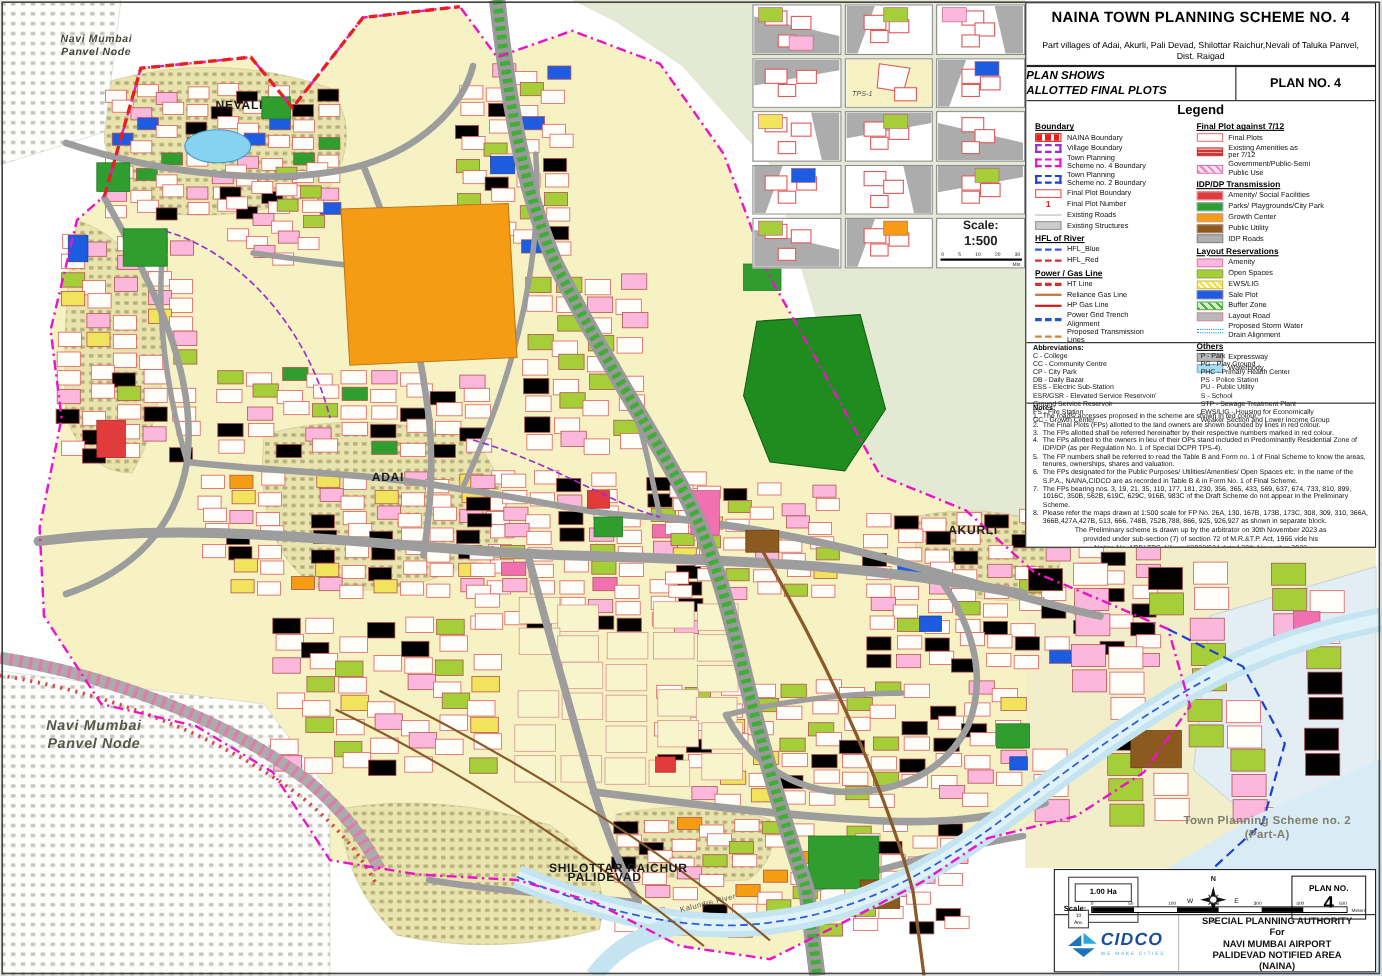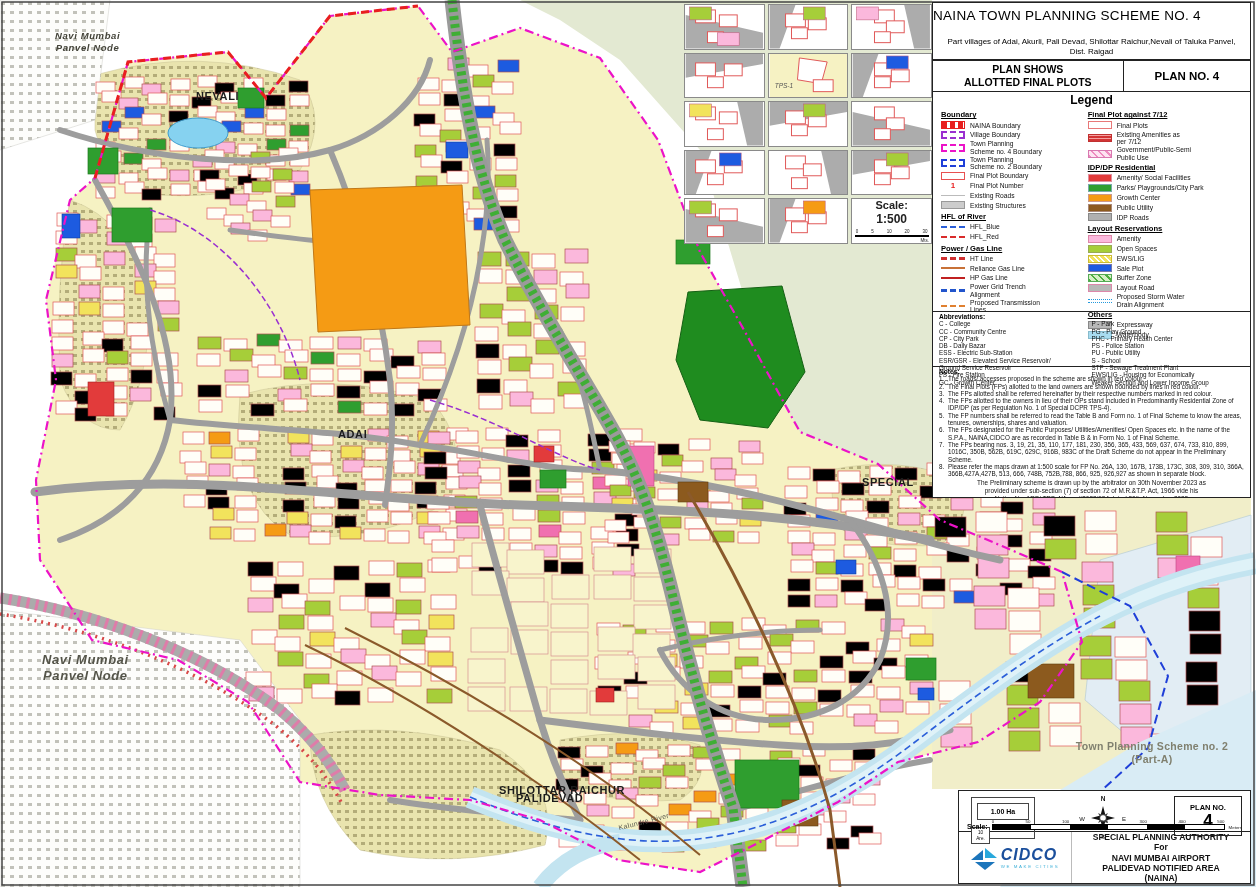--- a/index.html
+++ b/index.html
@@ -27,27 +27,27 @@
   .inset-scale .s2{font-weight:bold;font-size:12px;color:#222;}
   .mini-ticks{display:flex;justify-content:space-between;width:72px;font-size:4.5px;color:#222;margin-top:2px;}
   .mini-bar{display:flex;width:72px;height:3.5px;border:.5px solid #000;}
   .mini-bar .seg{flex:1;}
   .mini-unit{font-size:4.5px;color:#222;align-self:flex-end;margin-right:2px;}
 
   
   #right-panel{position:absolute;left:932px;top:2px;width:319px;height:496px;
     background:#fff;border:1.5px solid #222;box-sizing:border-box;overflow:hidden;
     display:flex;flex-direction:column;}
-  .tb-title{font-weight:normal;font-size:13.5px;text-align:left;margin-top:5px;letter-spacing:.3px;}
+  .tb-title{font-weight:bold;font-size:13.5px;text-align:center;margin-top:5px;letter-spacing:.3px;}
   .tb-sub{font-size:8px;text-align:center;line-height:1.25;margin:1px 10px 2px;}
   .hline{border-top:1px solid #222;margin:0;}
   .tb-prelim{font-weight:bold;font-size:12px;text-align:center;padding:2px 0;}
   .tb-row{display:flex;border-top:1px solid #222;border-bottom:1px solid #222;}
-  .tb-shows{flex:1.5;font-weight:bold;font-size:10.5px;text-align:center;white-space:pre-line;
-            padding:2px 0;line-height:1.25;border-right:1px solid #222;}
+  .tb-shows{flex:1.5;font-weight:bold;font-size:10.5px;white-space:pre-line;
+            padding:2px 0;line-height:1.25;border-right:1px solid #222;font-style:italic;}
   .tb-planno{flex:1;font-weight:bold;font-size:11.5px;display:flex;align-items:center;justify-content:center;}
   .tb-legend{font-weight:bold;font-size:12px;text-align:center;padding:1px 0;}
 
   .legend-wrap{display:flex;padding:0 4px 0 8px;height:203px;}
   .lg-col{flex:1;}
   .lg-col.right{flex:1.08;}
   .lg-head{font-weight:bold;font-size:7.6px;margin:2px 0 1.5px;text-decoration:underline;}
   .lg-row{display:flex;align-items:center;min-height:9.2px;margin:.6px 0;}
   .lg-lbl{font-size:6.7px;line-height:1.12;white-space:pre-line;margin-left:5px;color:#111;}
   .sw{width:24px;min-width:24px;height:8px;box-sizing:border-box;display:inline-block;border:1px solid #999;background:#fff;}
@@ -1007,21 +1007,21 @@
              L760,842 L700,872 L618,860 L540,820 L470,800 L380,795 L300,782 L248,702 L178,660 L92,640
              L40,560 L36,480 L56,380 L46,300 L70,200 Z" fill="none" stroke="#EC13C8" stroke-width="2.2" stroke-dasharray="9 4 2 4"></path>
     <path d="M95,178 L128,62 L228,52 L266,98 L330,16 L418,6" fill="none" stroke="#E81F1F" stroke-width="3" stroke-dasharray="8 5"></path>
     <path d="M1062,572 L1130,606 L1168,676 L1148,748 L1100,792" fill="none" stroke="#1F3FD8" stroke-width="2" stroke-dasharray="9 5"></path>
 
     <rect x="2" y="2" width="1252" height="883" fill="none" stroke="#444" stroke-width="1.5"></rect>
   </svg>
 
   <div class="maplbl lbl-village" style="left: 196px; top: 90px; white-space: pre-line;">NEVALI</div>
   <div class="maplbl lbl-village" style="left: 338px; top: 428px; white-space: pre-line;">ADAI</div>
-  <div class="maplbl lbl-village" style="left: 862px; top: 476px; white-space: pre-line;">SPECIAL</div>
+  <div class="maplbl lbl-village" style="left: 862px; top: 476px; white-space: pre-line;">AKURLI</div>
   <div class="maplbl lbl-village" style="left: 499px; top: 764px; white-space: pre-line; margin-top: 20px;">SHILOTTAR RAICHUR</div>
   <div class="maplbl lbl-village" style="left: 516px; top: 792px; white-space: pre-line;">PALIDEVAD</div>
   <div class="maplbl lbl-tps" style="left: 1062px; top: 740px; width: 180px; font-size: 10.5px; white-space: pre-line;">Town Planning Scheme no. 2
 (Part-A)</div>
   <div class="maplbl lbl-node-sm" style="left: 55px; top: 30px; white-space: pre-line;">Navi Mumbai
 Panvel Node</div>
   <div class="maplbl lbl-node-lg" style="left: 42px; top: 652px; white-space: pre-line;">Navi Mumbai
 Panvel Node</div>
   <div class="maplbl lbl-river" style="left: 618px; top: 818px; white-space: pre-line;">Kalundre River</div>
 
@@ -1308,21 +1308,21 @@
               <span class="sw sw-ex-amenities"></span>
               <span class="lg-lbl">Existing Amenities as
 per 7/12</span>
             </div>
             <div class="lg-row">
               <span class="sw sw-govt-public"></span>
               <span class="lg-lbl">Government/Public-Semi
 Public Use</span>
             </div>
           </div>
-        <div class="lg-head" style="white-space: pre-line;">IDP/DP Residential</div>
+        <div class="lg-head" style="white-space: pre-line;">IDP/DP Transmission</div>
         <div>
             <div class="lg-row">
               <span class="sw sw-amenity-social"></span>
               <span class="lg-lbl">Amenity/ Social Facilities</span>
             </div>
             <div class="lg-row">
               <span class="sw sw-parks"></span>
               <span class="lg-lbl">Parks/ Playgrounds/City Park</span>
             </div>
             <div class="lg-row">

